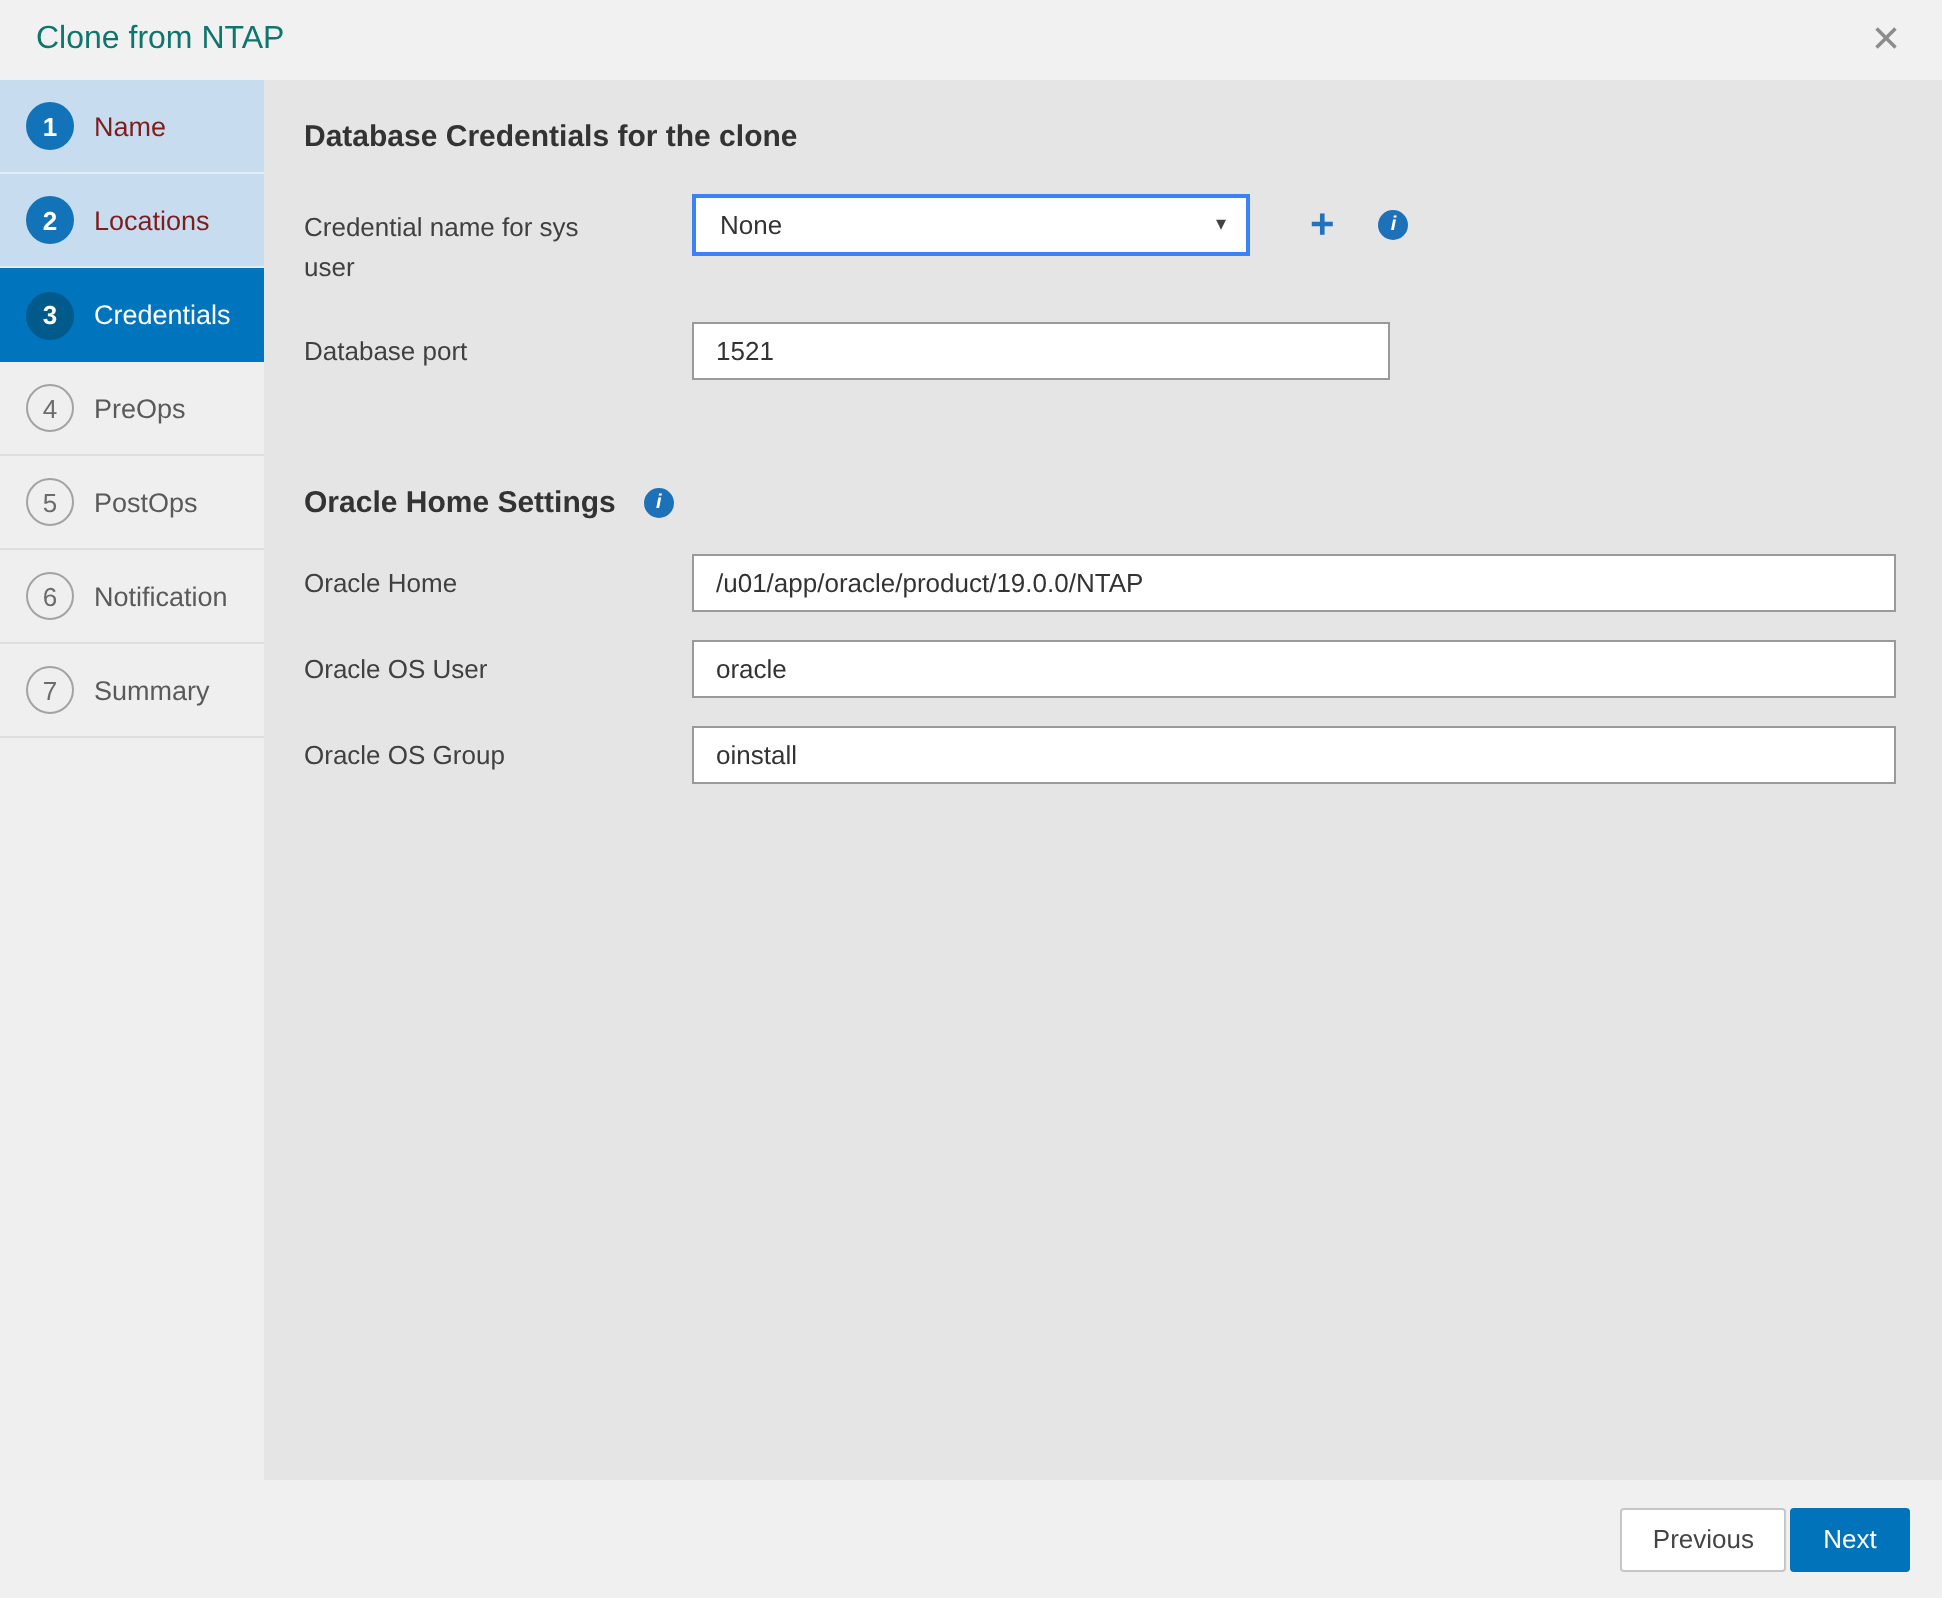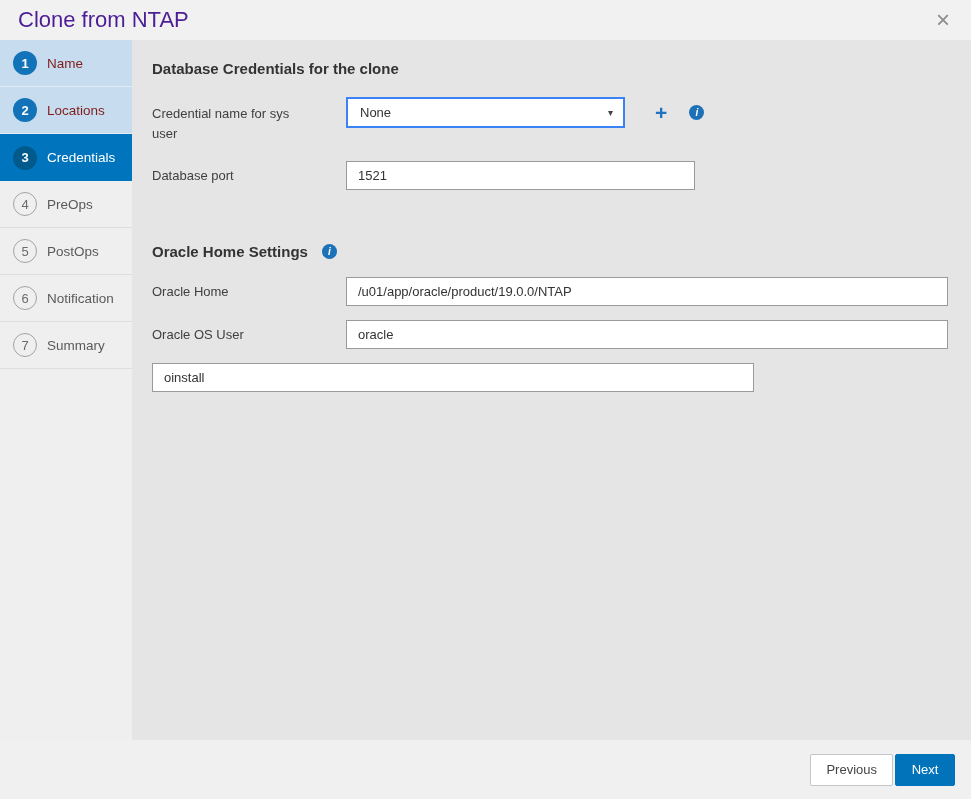--- a/index.html
+++ b/index.html
@@ -13,21 +13,21 @@
 
   .dialog { position: absolute; inset: 0; width: 971px; height: 799px; background: #fff; }
 
   
   .dlg-header {
     position: absolute; top: 0; left: 0; width: 100%; height: 40px;
     background: #f1f1f1;
     display: flex; align-items: center;
     padding-left: 18px;
   }
-  .dlg-title { font-size: 22px; color: #4c1d95; }
+  .dlg-title { font-size: 16px; color: #0f766e; }
   .close-btn {
     position: absolute; right: 10px; top: 0; width: 36px; height: 40px;
     display: flex; align-items: center; justify-content: center;
     font-size: 24px; font-weight: 300; color: #8c8c8c; cursor: pointer;
     line-height: 1;
   }
 
   
   .sidebar {
     position: absolute; top: 40px; left: 0; width: 132px; height: 700px;
@@ -211,20 +211,21 @@
     <div class="gap-oracle"></div>
 
     <div class="form-row">
       <div class="form-label vcenter">Oracle OS User</div>
       <input class="text-input wide" type="text" value="oracle" style="">
     </div>
 
     <div class="gap-oracle"></div>
 
     <div class="form-row">
+      <div class="form-label vcenter">Oracle OS Group</div>
       <input class="text-input wide" type="text" value="oinstall" style="">
     </div>
 
   </div>
 
   <div class="dlg-footer">
     <button class="btn btn-previous">Previous</button>
     <button class="btn btn-next">Next</button>
   </div>
 

